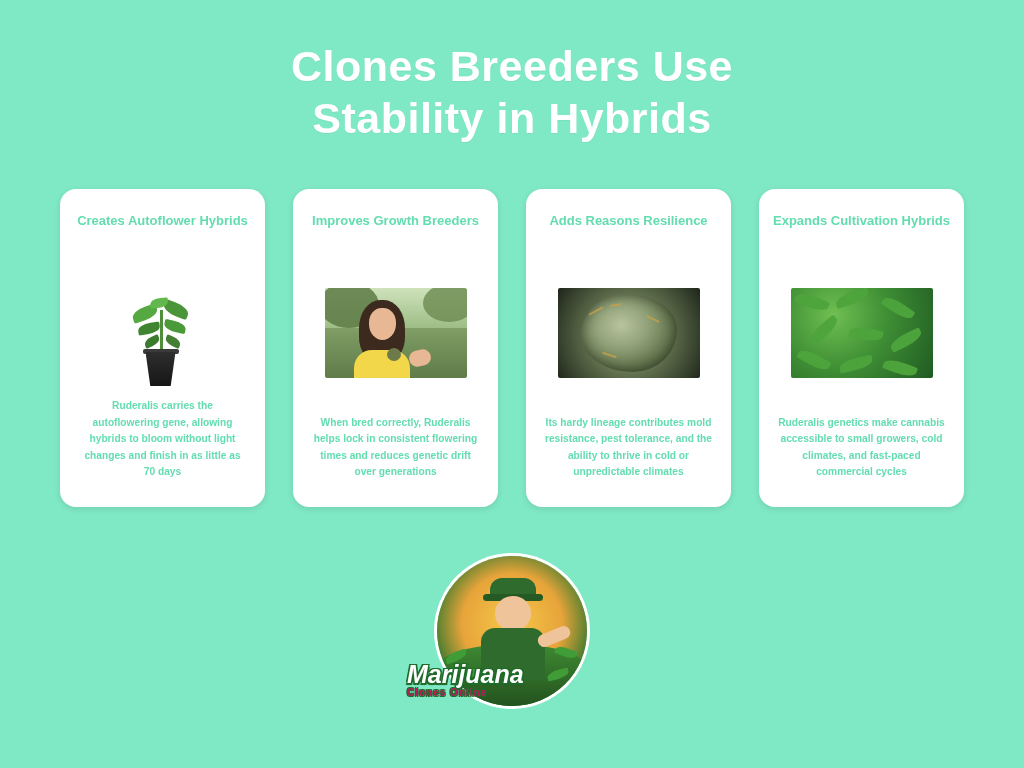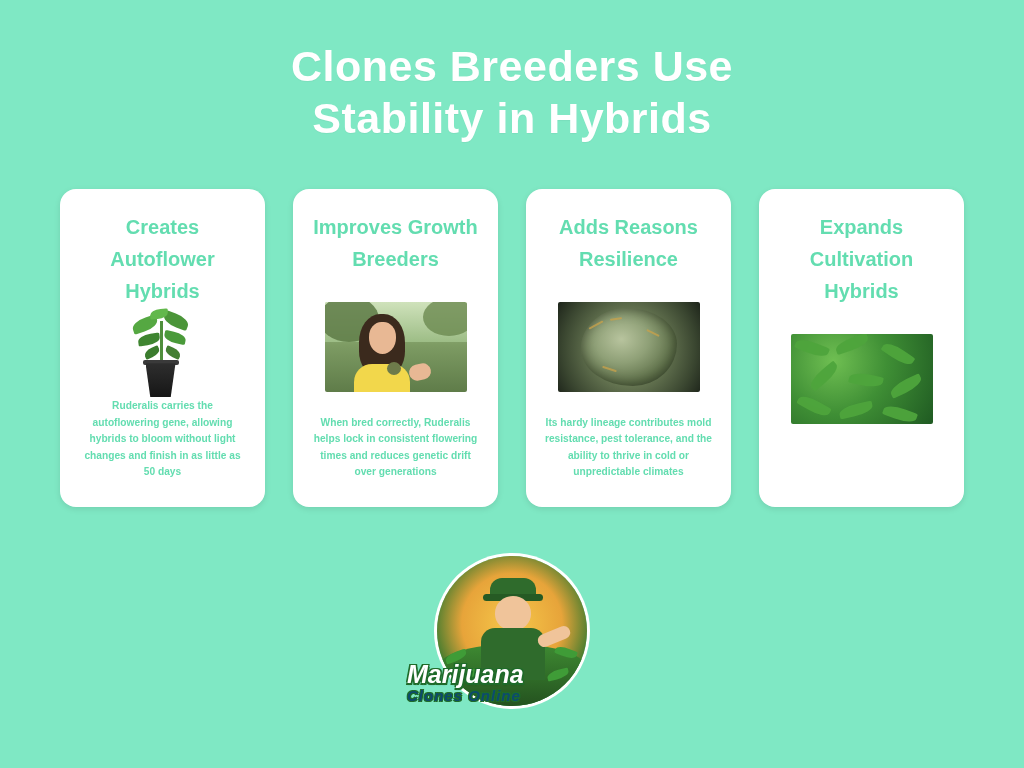--- a/index.html
+++ b/index.html
@@ -39,21 +39,21 @@
     box-shadow: 0 2px 6px rgba(0,0,0,0.10);
     display: flex;
     flex-direction: column;
     align-items: center;
     padding: 16px 14px 12px 14px;
     box-sizing: border-box;
     position: relative;
   }
   .card-title {
     color: #63ddb0;
-    font-size: 20px;
+    font-size: 13px;
     font-weight: bold;
     text-align: center;
     line-height: 1.6;
     margin-top: 6px;
     min-height: 50px;
   }
   .card-media {
     flex: 0 0 auto;
     margin-top: 18px;
     height: 108px;
@@ -152,21 +152,21 @@
   .logo-face { position:absolute; left:58px; top:40px; width:36px; height:34px; background:#f0c49a; border-radius:50% 50% 46% 46%; }
   .logo-body { position:absolute; left:44px; top:72px; width:64px; height:52px; background:#2f6b2c; border-radius:14px 14px 0 0; }
   .logo-arm { position:absolute; left:100px; top:74px; width:34px; height:13px; background:#f0c49a; border-radius:7px; transform: rotate(-22deg); }
   .logo-leafy { position:absolute; width:22px; height:9px; background:#3f9c37; border-radius:60% 10% 60% 10%; }
   .logo-text1 {
     color: #ffffff; font-size: 25px; font-weight: bold; font-style: italic;
     margin-top: -46px; position: relative; z-index: 3;
     text-shadow: -1.5px -1.5px 0 #1f6b2a, 1.5px -1.5px 0 #1f6b2a, -1.5px 1.5px 0 #1f6b2a, 1.5px 1.5px 0 #1f6b2a, 0 2px 2px rgba(0,0,0,.25);
   }
   .logo-text2 {
-    color: #0c4a6e; font-size: 15px; font-weight: bold; font-style: italic;
+    color: #be185d; font-size: 10px; font-weight: bold; 
     letter-spacing: 1px; margin-top: -2px; position: relative; z-index: 3;
     text-shadow: -1px -1px 0 #1f6b2a, 1px -1px 0 #1f6b2a, -1px 1px 0 #1f6b2a, 1px 1px 0 #1f6b2a;
   }
 </style>
 </head>
 <body>
 
 <div class="title">
   <div>Clones Breeders Use</div>
   <div>Stability in Hybrids</div>
@@ -183,21 +183,21 @@
         <div class="leaf l7"></div>
         <div class="leaf l3"></div>
         <div class="leaf l4"></div>
         <div class="leaf l1"></div>
         <div class="leaf l2"></div>
         <div class="leaf l5"></div>
         <div class="pot-rim"></div>
         <div class="pot"></div>
       </div>
     </div>
-    <div class="card-desc">Ruderalis carries the autoflowering gene, allowing hybrids to bloom without light changes and finish in as little as 50 days</div>
+    <div class="card-desc">Ruderalis carries the autoflowering gene, allowing hybrids to bloom without light changes and finish in as little as 70 days</div>
   </div>
 
   <div class="card">
     <div class="card-title">Improves Growth Breeders</div>
     <div class="card-media">
       <div class="photo photo2">
         <div class="p2-sky"></div>
         <div class="p2-tree"></div>
         <div class="p2-tree2"></div>
         <div class="p2-hair"></div>
@@ -232,20 +232,21 @@
         <div class="p4-leaf" style="left:44px;top:4px;transform:rotate(-18deg);"></div>
         <div class="p4-leaf" style="left:90px;top:14px;transform:rotate(34deg);"></div>
         <div class="p4-leaf" style="left:16px;top:36px;transform:rotate(-40deg);"></div>
         <div class="p4-leaf" style="left:58px;top:40px;transform:rotate(12deg);"></div>
         <div class="p4-leaf" style="left:98px;top:46px;transform:rotate(-26deg);"></div>
         <div class="p4-leaf" style="left:6px;top:66px;transform:rotate(30deg);"></div>
         <div class="p4-leaf" style="left:48px;top:70px;transform:rotate(-12deg);"></div>
         <div class="p4-leaf" style="left:92px;top:74px;transform:rotate(20deg);"></div>
       </div>
     </div>
+    <div class="card-desc">Ruderalis genetics make cannabis accessible to small growers, cold climates, and fast-paced commercial cycles</div>
   </div>
 
 </div>
 
 <div class="logo-wrap">
   <div class="logo-circle">
     <div class="logo-hills"></div>
     <div class="logo-leafy" style="left:8px;top:96px;transform:rotate(-20deg);"></div>
     <div class="logo-leafy" style="left:118px;top:92px;transform:rotate(22deg);"></div>
     <div class="logo-leafy" style="left:20px;top:112px;transform:rotate(10deg);"></div>

